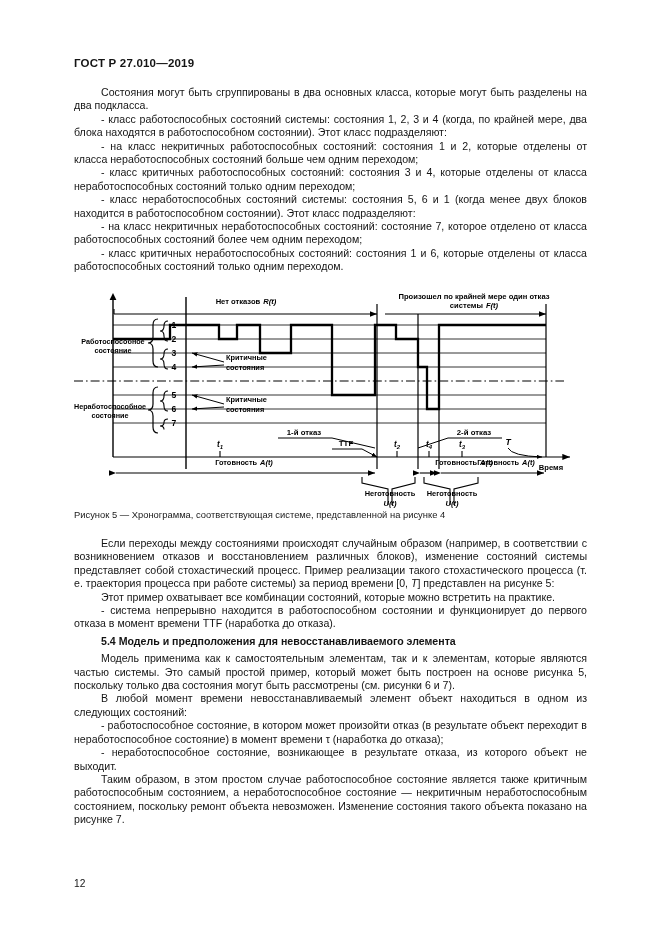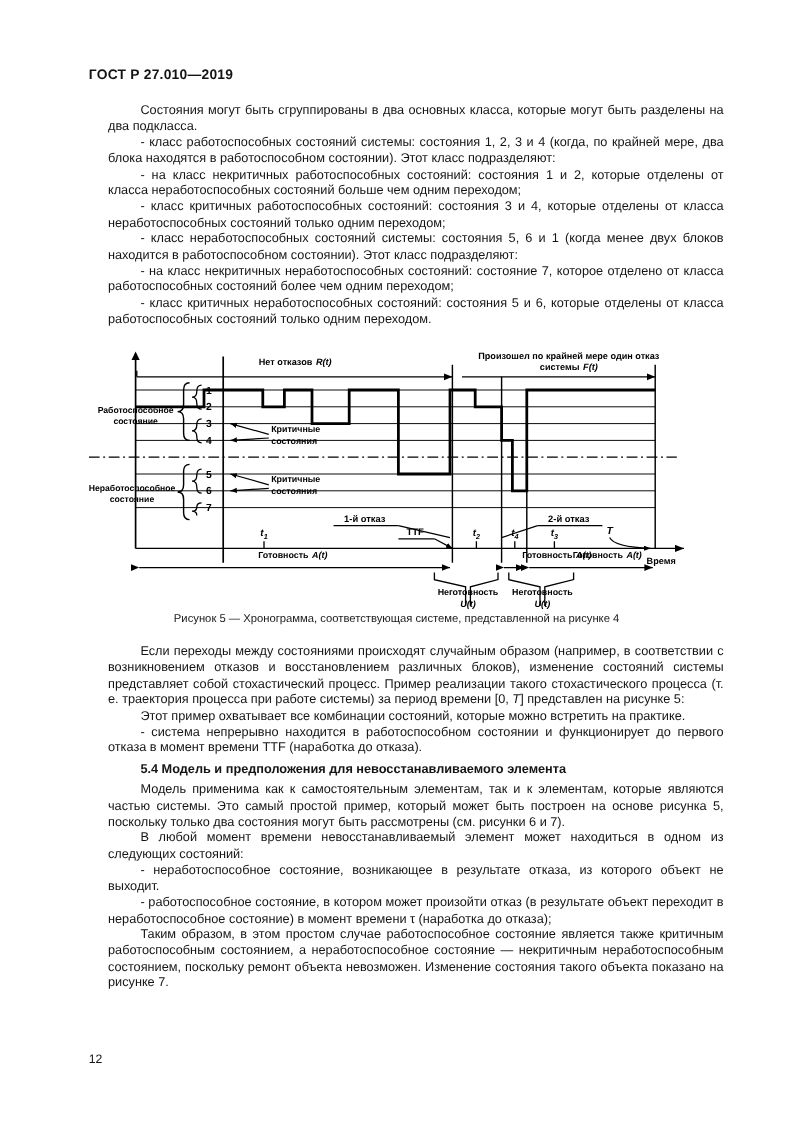--- a/index.html
+++ b/index.html
@@ -14,21 +14,21 @@
   .page{position:relative;width:544px;height:935px;}
 
   
   .doc-header{
     position:absolute; left:74px; top:57px;
     font-size:11.5px; font-weight:bold; letter-spacing:.2px;
   }
 
   
   .content{
-    position:absolute; left:90px; top:86px; width:513px;
+    position:absolute; left:74px; top:86px; width:513px;
   }
   .para{
     font-size:10.6px;
     line-height:13.4px;
     text-align:justify;
     text-justify:inter-word;
     margin:0 0 0 0;
     hyphens:none;
   }
   .para.indent{text-indent:27px;}
@@ -42,21 +42,21 @@
 
   sub{font-size:7.6px; vertical-align:baseline; position:relative; top:2.4px;}
   .ital{font-style:italic;}
 
   
   .figure-wrap{
     position:absolute; left:74px; top:287px; width:513px; height:245px;
   }
   .fig-caption{
     position:absolute; left:0; top:222px; width:513px;
-    text-align:center; font-size:9.4px; color:#1a1a1a;
+    text-align:left; font-size:9.4px; color:#1a1a1a;
   }
   svg{display:block;}
 
   
   .page-number{
     position:absolute; left:74px; top:878px;
     font-size:10.2px;
   }
 </style>
 </head>
@@ -67,21 +67,21 @@
   <div class="doc-header">ГОСТ Р 27.010—2019</div>
 
   <div class="content">
 
     <p class="para indent">Состояния могут быть сгруппированы в два основных класса, которые могут быть разделены на два подкласса.</p>
     <p class="para dash">- класс работоспособных состояний системы: состояния 1, 2, 3 и 4 (когда, по крайней мере, два блока находятся в работоспособном состоянии). Этот класс подразделяют:</p>
     <p class="para dash">- на класс некритичных работоспособных состояний: состояния 1 и 2, которые отделены от класса неработоспособных состояний больше чем одним переходом;</p>
     <p class="para dash">- класс критичных работоспособных состояний: состояния 3 и 4, которые отделены от класса неработоспособных состояний только одним переходом;</p>
     <p class="para dash">- класс неработоспособных состояний системы: состояния 5, 6 и 1 (когда менее двух блоков находится в работоспособном состоянии). Этот класс подразделяют:</p>
     <p class="para dash">- на класс некритичных неработоспособных состояний: состояние 7, которое отделено от класса работоспособных состояний более чем одним переходом;</p>
-    <p class="para dash">- класс критичных неработоспособных состояний: состояния 5 и 6, которые отделены от класса работоспособных состояний только одним переходом.</p>
+    <p class="para dash">- класс критичных неработоспособных состояний: состояния 1 и 6, которые отделены от класса работоспособных состояний только одним переходом.</p>
 
   </div>
 
   <div class="figure-wrap">
     <svg width="513" height="222" viewBox="0 0 513 222">
       <defs>
         <marker id="ar" markerWidth="7" markerHeight="7" refX="6.4" refY="2.6" orient="auto">
           <path d="M0,0 L6.4,2.6 L0,5.2 z" fill="#000"></path>
         </marker>
         <marker id="arS" markerWidth="6" markerHeight="6" refX="5.4" refY="2.2" orient="auto">
@@ -217,22 +217,22 @@
     <p class="para indent">Этот пример охватывает все комбинации состояний, которые можно встретить на практике.</p>
     <p class="para dash">- система непрерывно находится в работоспособном состоянии и функционирует до первого отказа в момент времени TTF (наработка до отказа).</p>
 
     <div class="gap"></div>
 
     <p class="section-title">5.4 Модель и предположения для невосстанавливаемого элемента</p>
 
     <div class="gap"></div>
 
     <p class="para indent">Модель применима как к самостоятельным элементам, так и к элементам, которые являются частью системы. Это самый простой пример, который может быть построен на основе рисунка 5, поскольку только два состояния могут быть рассмотрены (см. рисунки 6 и 7).</p>
-    <p class="para indent">В любой момент времени невосстанавливаемый элемент может находиться в одном из следующих состояний:</p>
+    <p class="para indent">В любой момент времени невосстанавливаемый элемент объект находиться в одном из следующих состояний:</p>
+    <p class="para dash">- работоспособное состояние, в котором может произойти отказ (в результате объект переходит в неработоспособное состояние) в момент времени τ (наработка до отказа);</p>
     <p class="para dash">- неработоспособное состояние, возникающее в результате отказа, из которого объект не выходит.</p>
-    <p class="para dash">- работоспособное состояние, в котором может произойти отказ (в результате объект переходит в неработоспособное состояние) в момент времени τ (наработка до отказа);</p>
     <p class="para indent">Таким образом, в этом простом случае работоспособное состояние является также критичным работоспособным состоянием, а неработоспособное состояние — некритичным неработоспособным состоянием, поскольку ремонт объекта невозможен. Изменение состояния такого объекта показано на рисунке 7.</p>
 
   </div>
 
   <div class="page-number">12</div>
 
 </div>
 
 </body></html>

